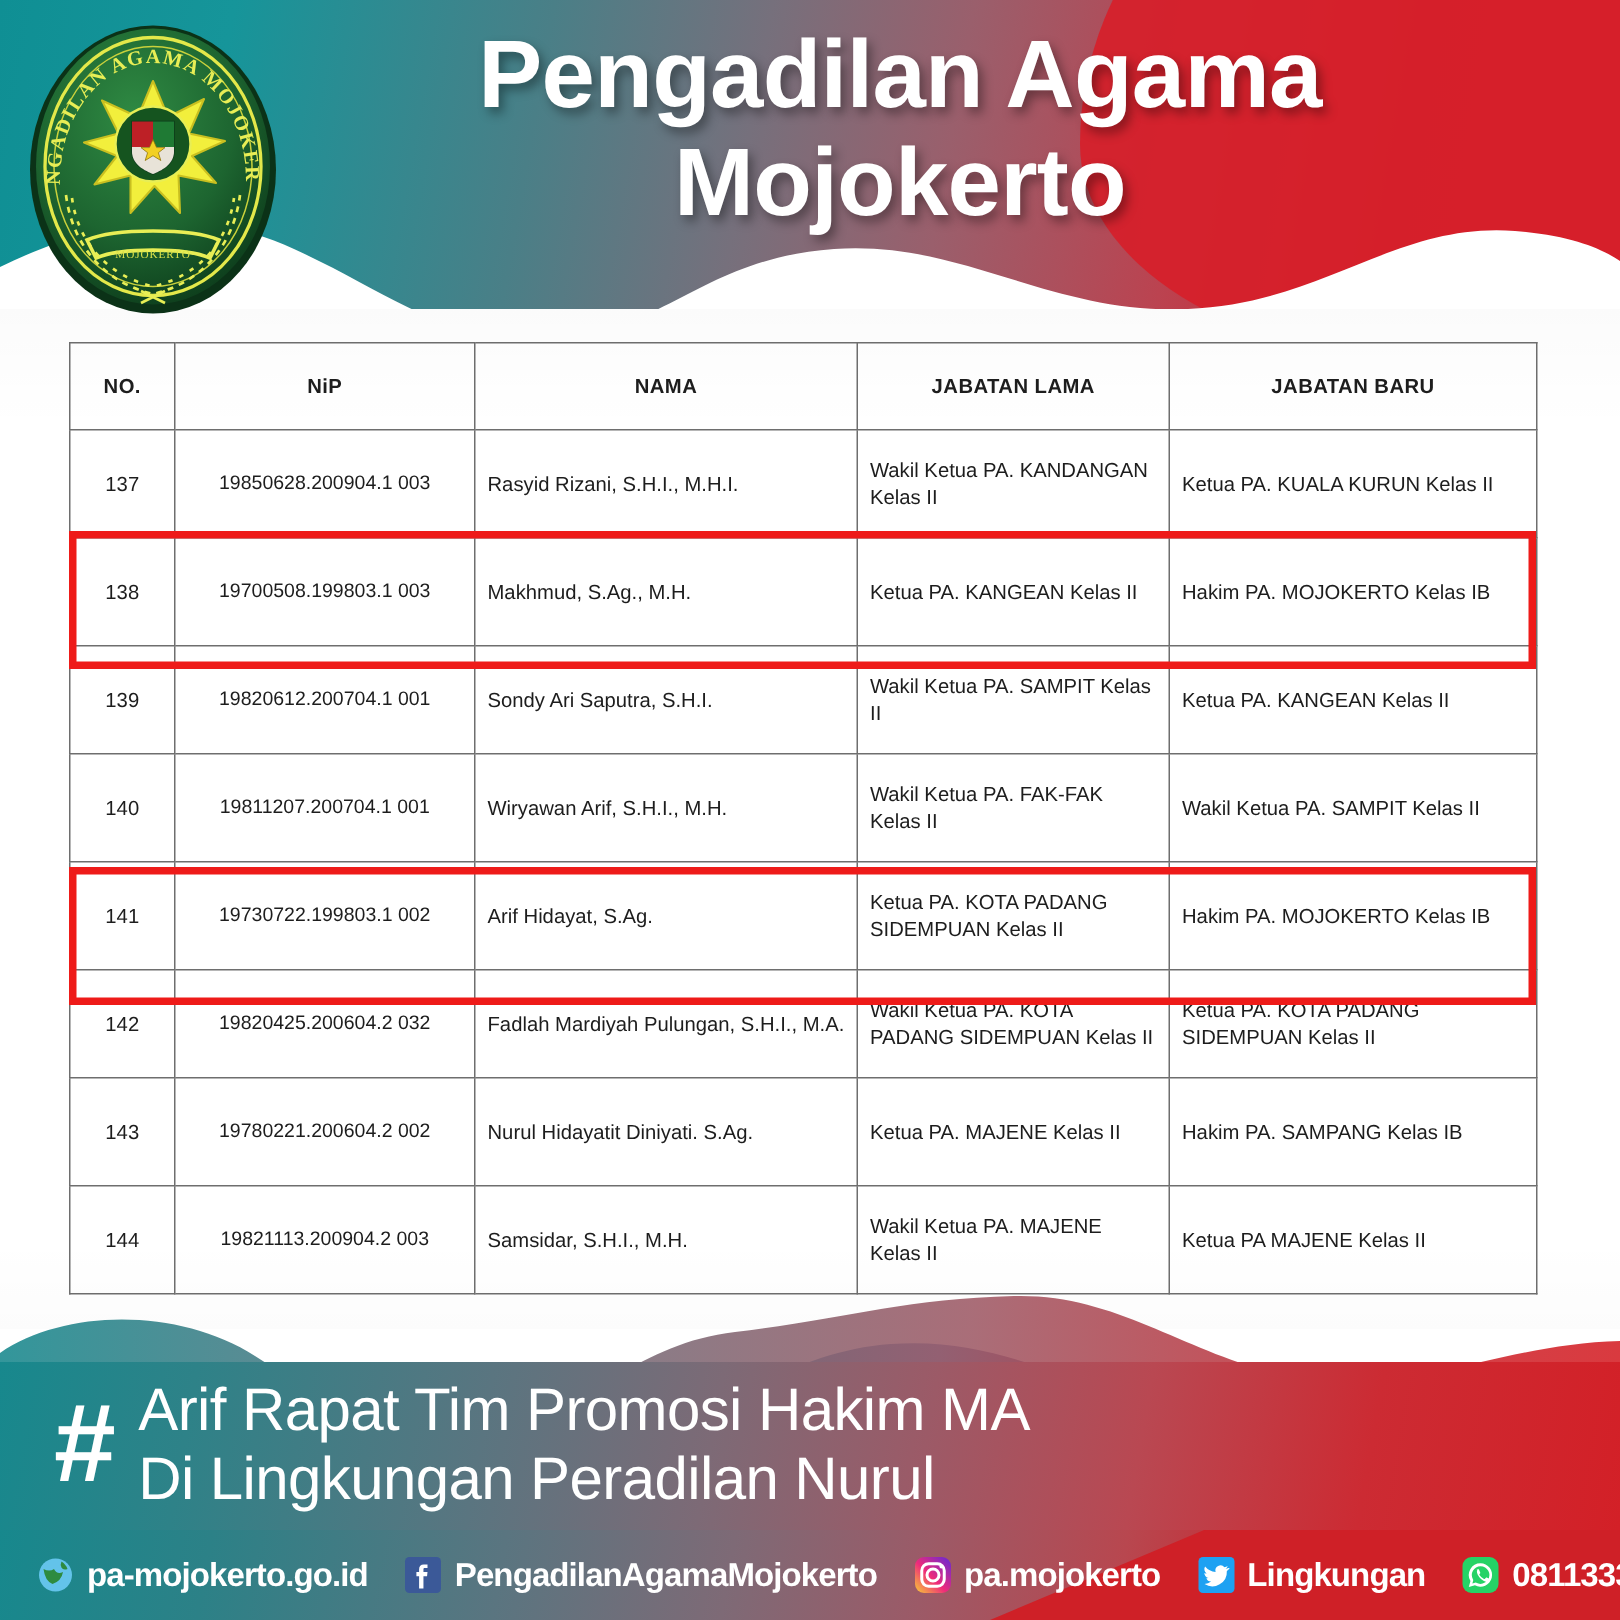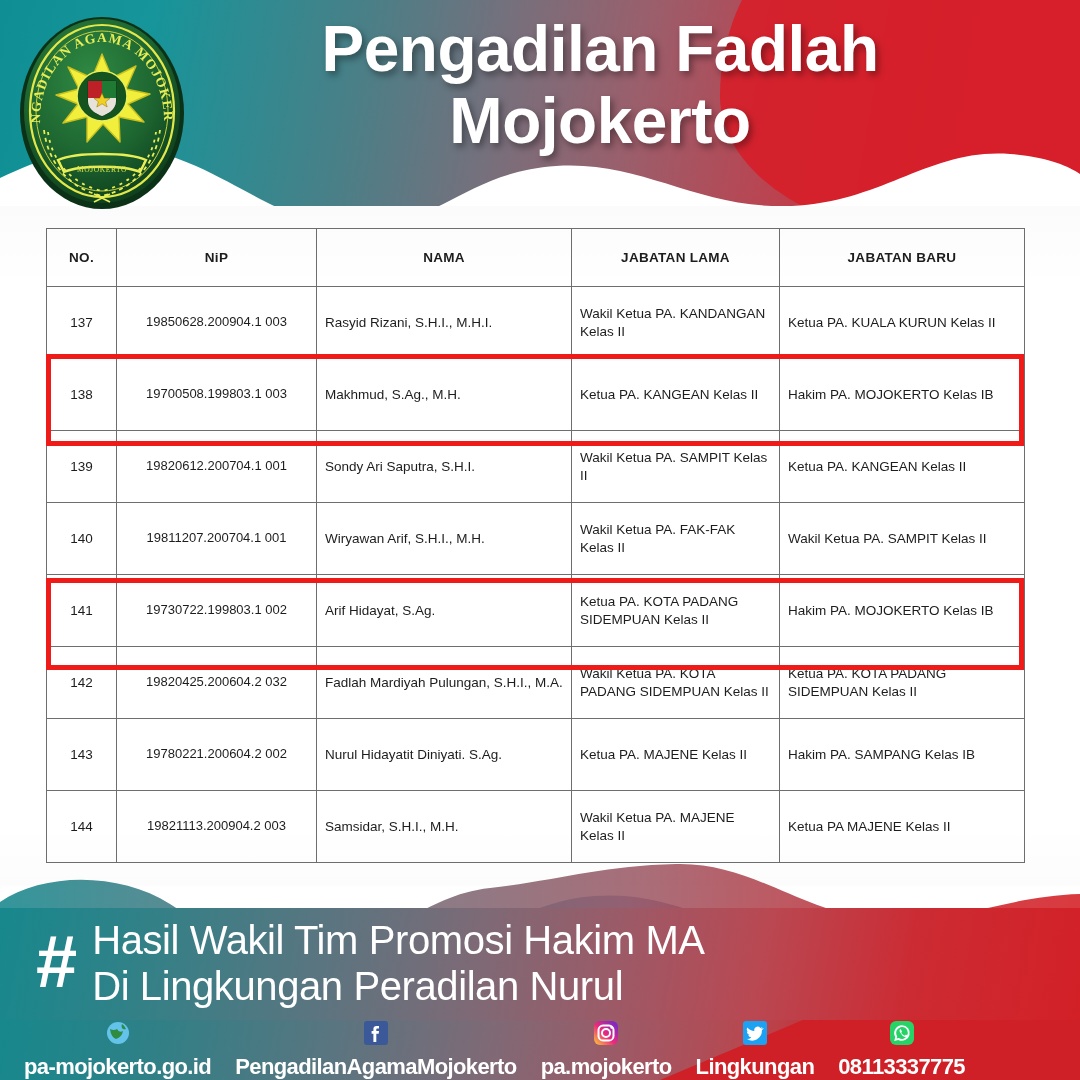--- a/index.html
+++ b/index.html
@@ -156,36 +156,36 @@
     position:absolute; right:0; top:0; width:420px; height:60px;
     background:#cf2027;
     clip-path: polygon(34% 0, 100% 0, 100% 100%, 0 100%);
   }
   .social-items {
     position:absolute; inset:0;
     display:flex; align-items:center; gap:24px;
     padding-left:24px;
     z-index:3;
   }
-  .s-item { display:flex; align-items:center; gap:8px;flex-direction:column; }
+  .s-item { display:flex; align-items:center; gap:8px; }
   .s-label {
     color:#ffffff; font-size:22px; font-weight:bold;
     letter-spacing:-0.6px; white-space:nowrap;
   }
   .s-ico { width:26px; height:26px; flex:0 0 26px; display:block; }
 </style>
 </head>
 <body>
 
 <div class="header">
   <div class="header-bg"></div>
   <div class="header-red-blob"></div>
 
   <div class="header-title">
-    <div>Pengadilan Fadlah</div>
+    <div>Pengadilan Agama</div>
     <div>Mojokerto</div>
   </div>
 
   <svg class="header-wave" viewBox="0 0 1080 120" preserveAspectRatio="none">
     <path d="M0,64 C70,30 130,22 196,52 C262,82 300,118 372,112
              C444,106 470,58 556,52 C642,46 700,96 792,92
              C884,88 930,34 1010,40 C1048,43 1068,52 1080,60
              L1080,120 L0,120 Z" fill="#ffffff"></path>
   </svg>
 </div>
@@ -340,21 +340,21 @@
     <path d="M0,72 C60,48 140,44 208,72 C276,100 320,110 396,104
              C470,98 512,42 594,36 C676,30 724,74 812,82
              C896,90 986,56 1080,56 L1080,120 L0,120 Z" fill="url(#wg1)"></path>
   </svg>
 
   <div class="banner"></div>
 
   <div class="banner-inner">
     <div class="hash">#</div>
     <div class="slogan">
-      <div>Hasil Wakil Tim Promosi Hakim MA</div>
+      <div>Arif Rapat Tim Promosi Hakim MA</div>
       <div>Di Lingkungan Peradilan Nurul</div>
     </div>
   </div>
 
   <div class="social">
     <div class="social-bg"></div>
     <div class="social-red"></div>
     <div class="social-items" id="social-items">
         <div class="s-item">
           <svg class="s-ico" viewBox="0 0 26 26">

